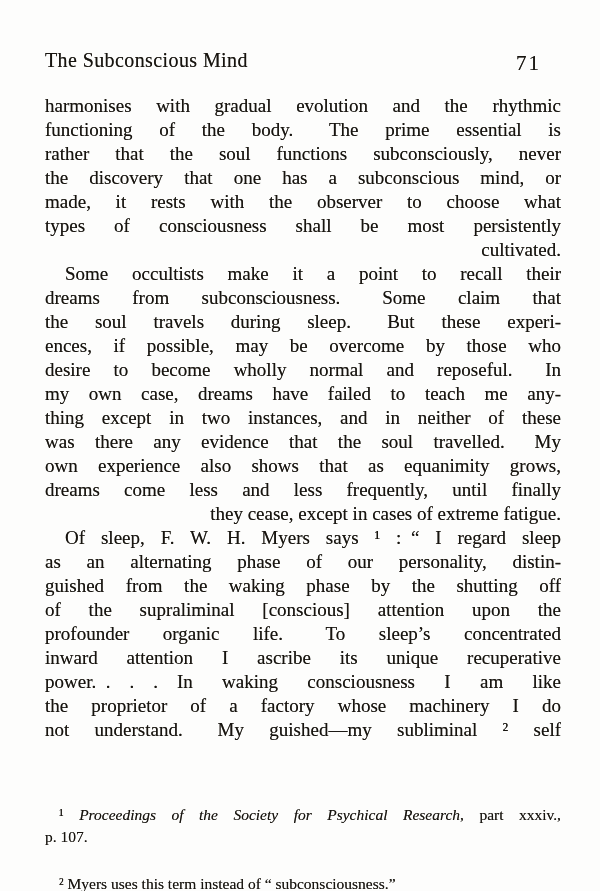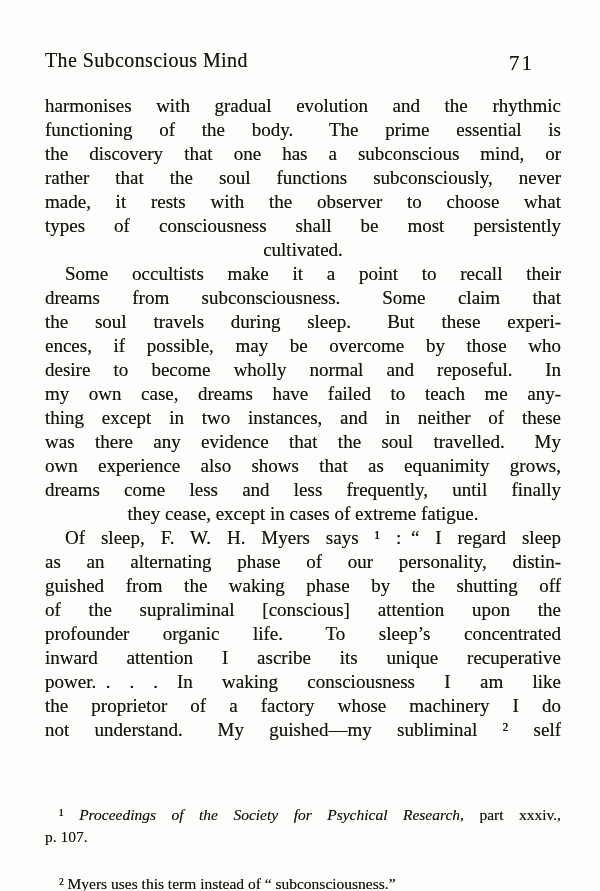--- a/index.html
+++ b/index.html
@@ -24,36 +24,36 @@
   }
   .title {
     display: block;
     text-align: left;
     font-size: 20px;
     line-height: 30px;
     letter-spacing: 0.4px;
   }
   .pagenum {
     position: absolute;
-    right: 27px; top: 6px;
+    right: 20px; top: 6px;
     font-size: 21px;
     letter-spacing: 2px;
     font-variant-numeric: oldstyle-nums;
   }
   
   .body-text {
     position: absolute;
     top: 94px; left: 45px; width: 516px;
     font-size: 19px;
   }
   .line {
     height: 24px;
     line-height: 24px;
     overflow: hidden;
-    text-align: center;
+    text-align: right;
   }
   .jl { text-align: justify; text-align-last: justify; }
   .jl::after { content: ""; display: inline-block; width: 100%; }
   .ind { text-indent: 20px; }
   
   .footnotes {
     position: absolute;
     top: 779px; left: 45px; width: 516px;
     font-size: 15.5px;
   }
@@ -74,22 +74,22 @@
 
   <div class="header">
     <span class="title">The Subconscious Mind</span>
     <span class="pagenum">71</span>
   </div>
 
   <div class="body-text" id="body-text">
       <div class="para">
         <div class="line jl">harmonises with gradual evolution and the rhythmic</div>
         <div class="line jl">functioning of the body.  The prime essential is</div>
+        <div class="line jl">rather that the soul functions subconsciously, never</div>
         <div class="line jl">the discovery that one has a subconscious mind, or</div>
-        <div class="line jl">rather that the soul functions subconsciously, never</div>
         <div class="line jl">made, it rests with the observer to choose what</div>
         <div class="line jl">types of consciousness shall be most persistently</div>
         <div class="line">cultivated.</div>
       </div>
       <div class="para">
         <div class="line jl ind">Some occultists make it a point to recall their</div>
         <div class="line jl">dreams from subconsciousness.  Some claim that</div>
         <div class="line jl">the soul travels during sleep.  But these experi-</div>
         <div class="line jl">ences, if possible, may be overcome by those who</div>
         <div class="line jl">desire to become wholly normal and reposeful.  In</div>

